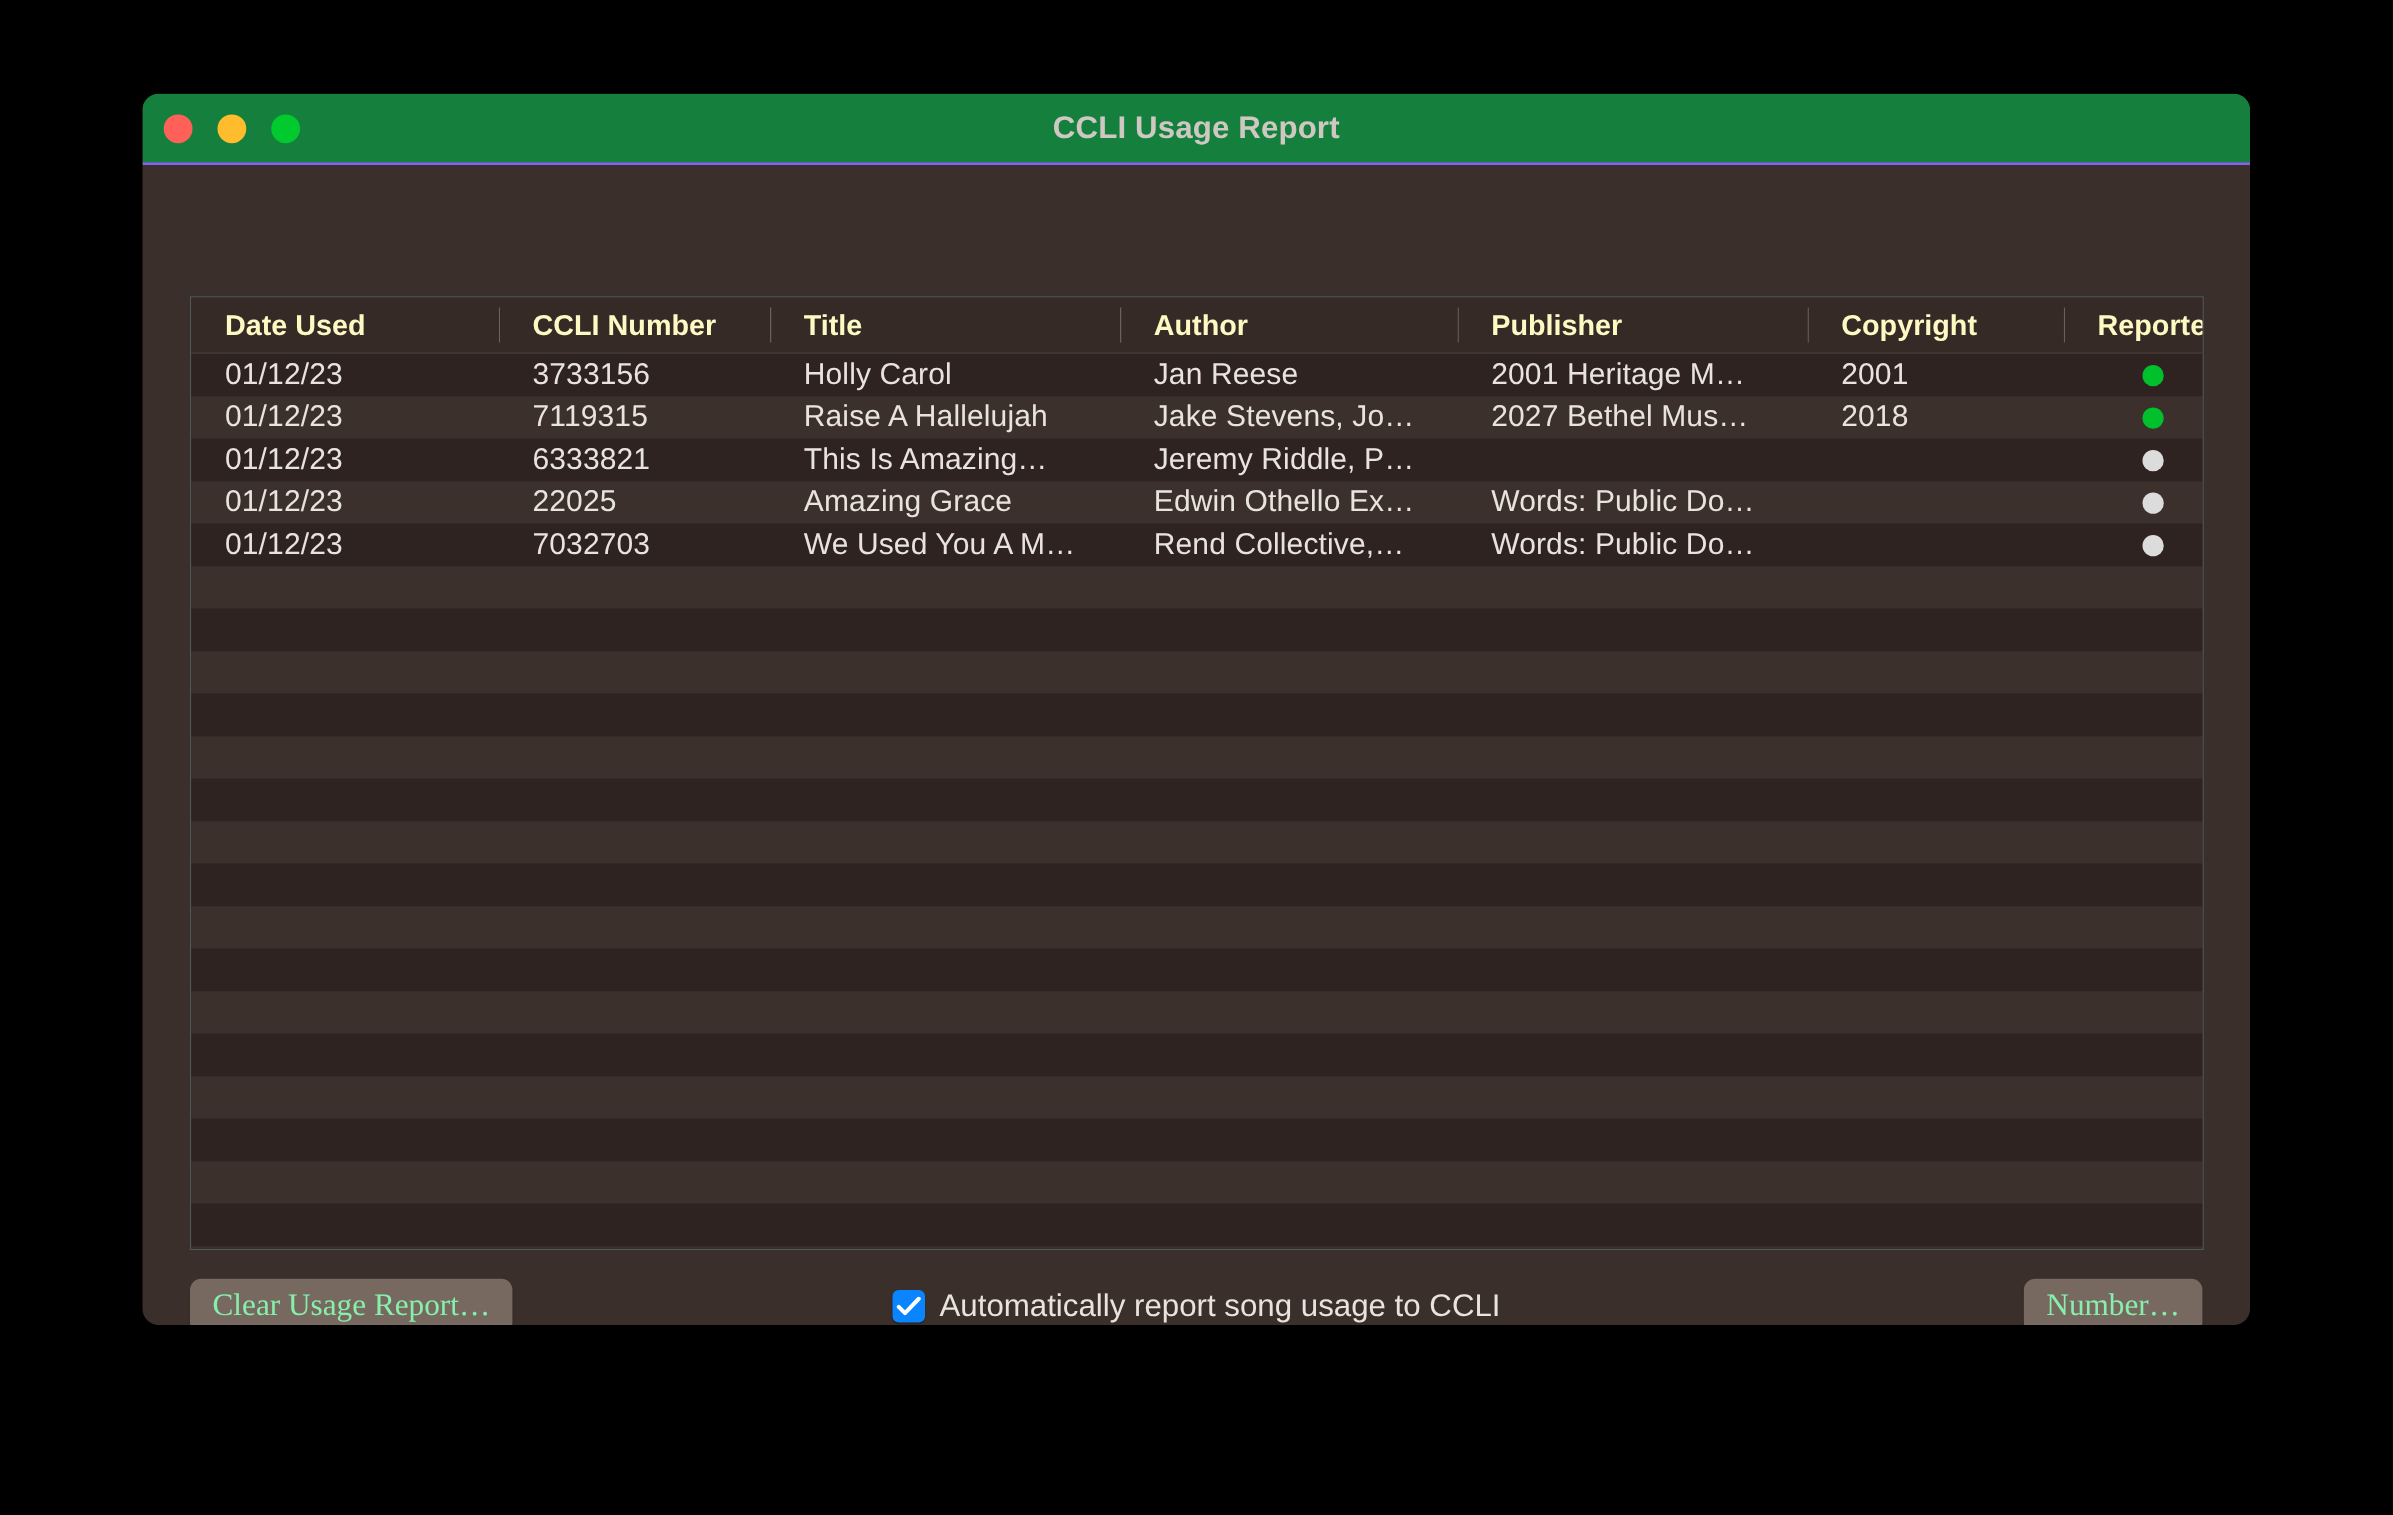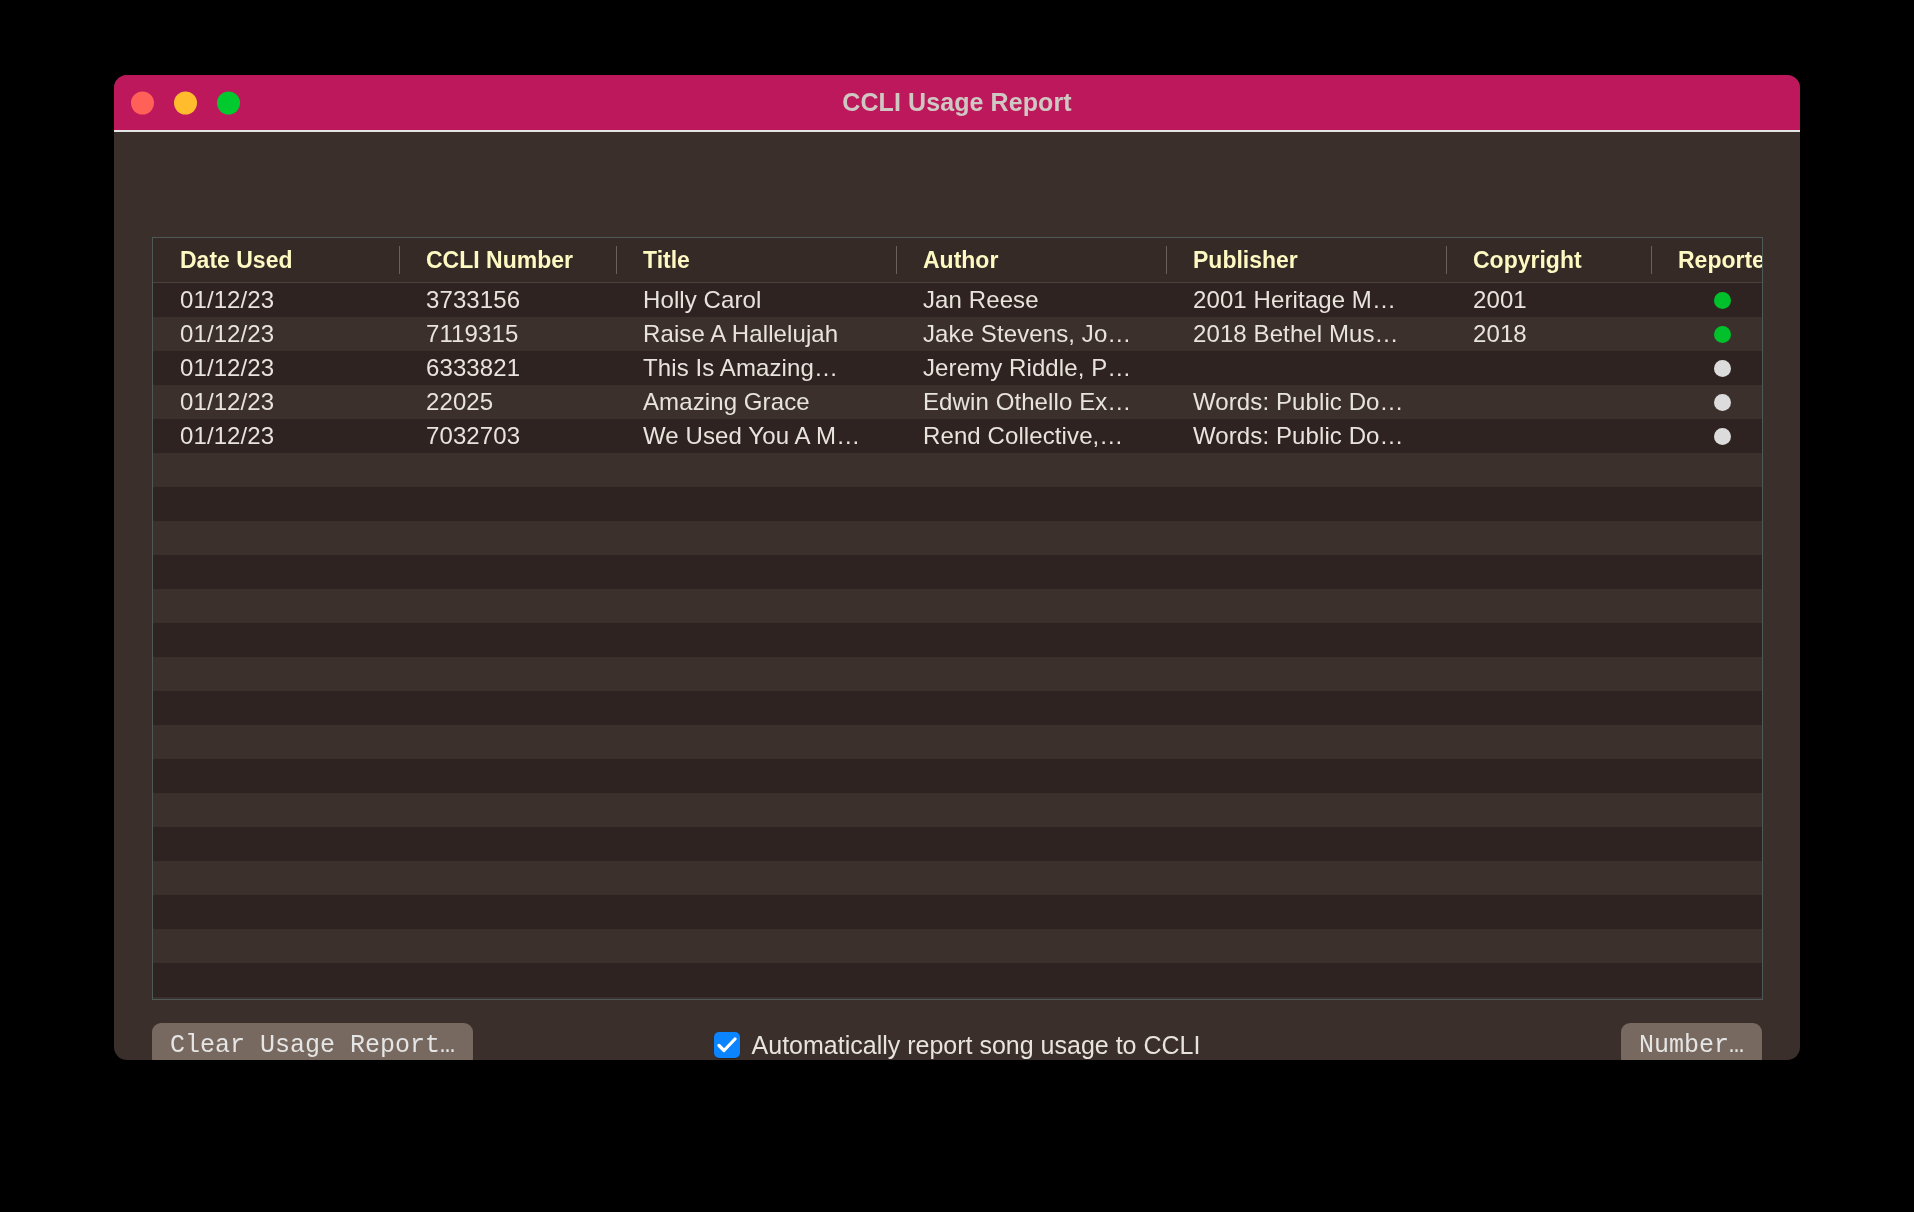--- a/index.html
+++ b/index.html
@@ -24,22 +24,22 @@
     height: 985px;
     background: #3a2f2b;
     border-radius: 13px;
     box-shadow: 0 10px 32px rgba(0,0,0,0.75);
     overflow: hidden;
   }
 
   .titlebar {
     position: relative;
     height: 57px;
-    background: #be185d;
-    border-bottom: 2px solid #e5e5e5;
+    background: #15803d;
+    border-bottom: 2px solid #8b5cf6;
     box-sizing: border-box;
   }
   .traffic {
     position: absolute;
     left: 17px;
     top: 50%;
     transform: translateY(-50%);
     display: flex;
     gap: 20px;
   }
@@ -158,24 +158,24 @@
   .bottom {
     position: absolute;
     left: 0; right: 0;
     top: 878px;
     height: 70px;
   }
 
   .btn {
     position: absolute;
     background: #77695f;
-    color: #e5e5e5;
+    color: #86efac;
     border: none;
     border-radius: 9px;
-    font-family: Liberation Mono, monospace;
+    font-family: Liberation Serif, serif;
     font-size: 25px;
     height: 44px;
     padding: 0 18px;
     cursor: pointer;
     box-shadow: 0 1px 1px rgba(0,0,0,0.3);
     white-space: nowrap;
     text-align: center;
   }
   .btn-clear { left: 38px;  top: 13px; }
   .btn-export { right: 38px; top: 13px; }
@@ -249,21 +249,21 @@
             <div class="td c-copy">2001</div>
             <div class="td c-rep center">
               <span class="dot" style="background: rgb(0, 192, 43);"></span>
             </div>
           </div>
           <div class="tr even">
             <div class="td c-date">01/12/23</div>
             <div class="td c-ccli">7119315</div>
             <div class="td c-title">Raise A Hallelujah</div>
             <div class="td c-author">Jake Stevens, Jo…</div>
-            <div class="td c-pub">2018 Bethel Mus…</div>
+            <div class="td c-pub">2027 Bethel Mus…</div>
             <div class="td c-copy">2018</div>
             <div class="td c-rep center">
               <span class="dot" style="background: rgb(0, 192, 43);"></span>
             </div>
           </div>
           <div class="tr odd">
             <div class="td c-date">01/12/23</div>
             <div class="td c-ccli">6333821</div>
             <div class="td c-title">This Is Amazing…</div>
             <div class="td c-author">Jeremy Riddle, P…</div>

